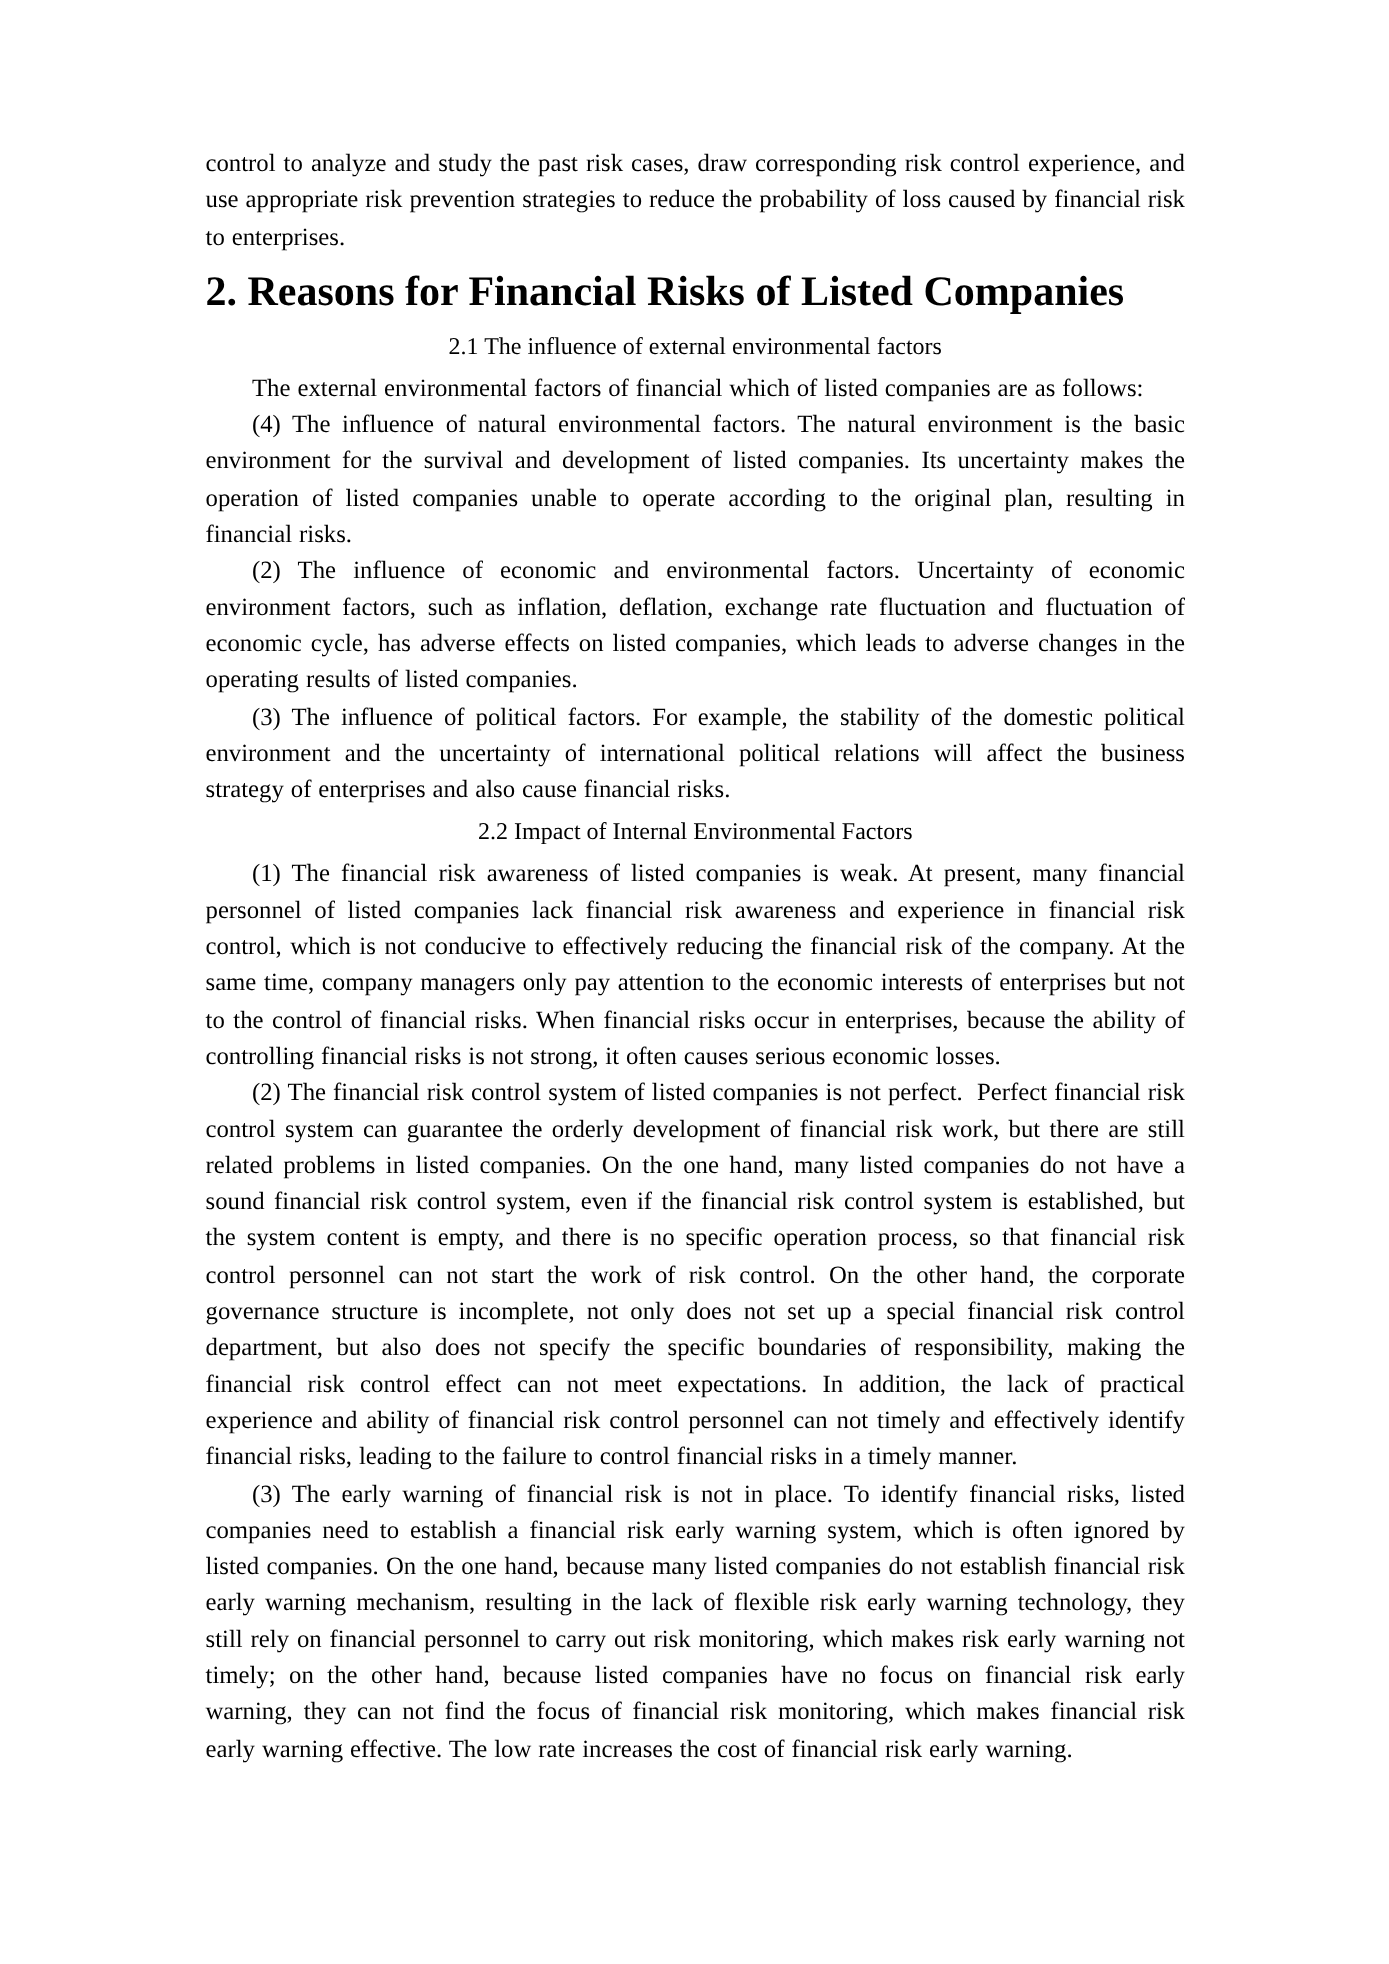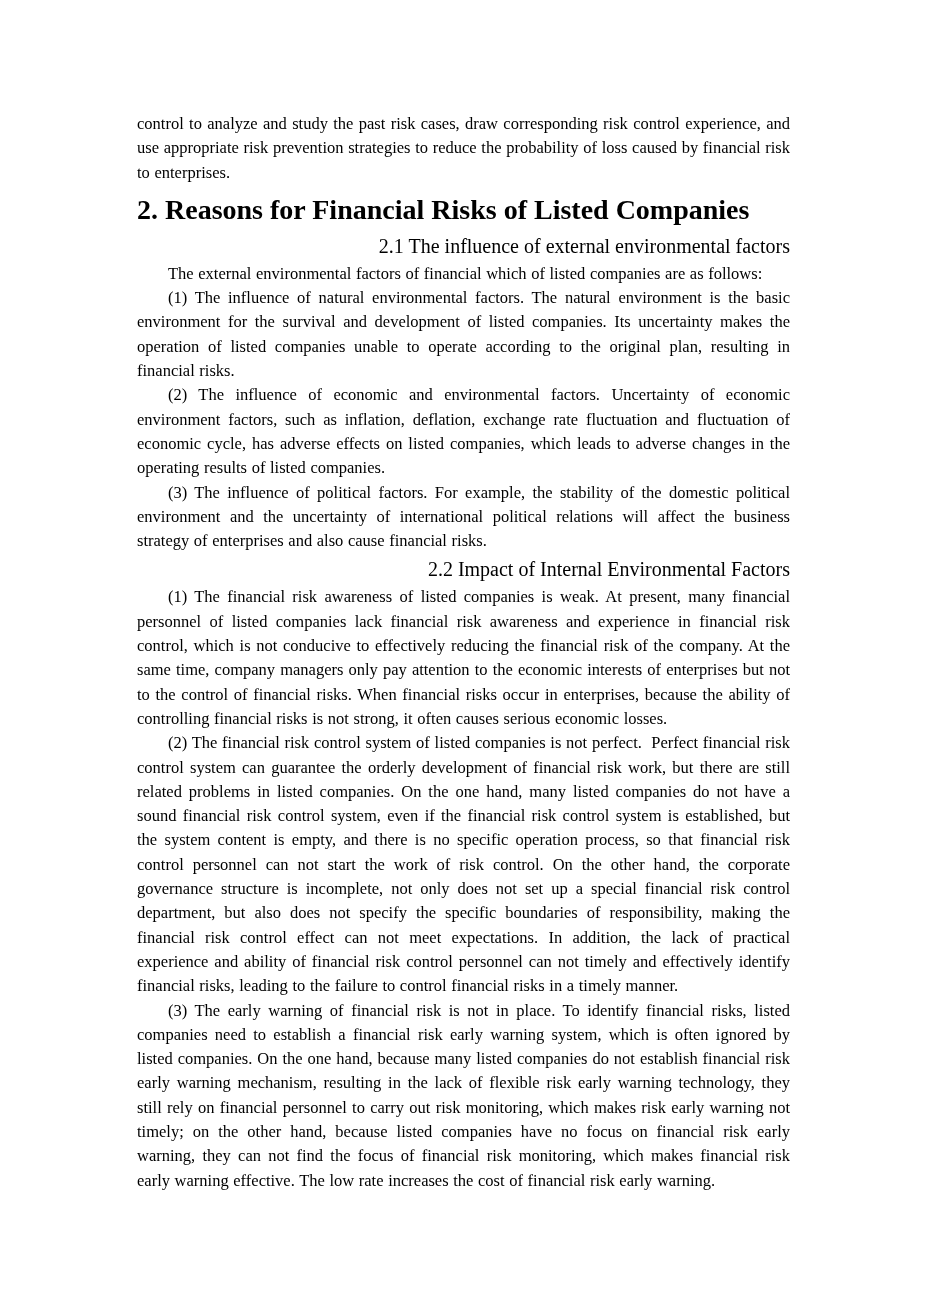--- a/index.html
+++ b/index.html
@@ -12,21 +12,21 @@
     width: 926px;
     height: 1309px;
     background: #ffffff;
     color: #000000;
     font-family: "Liberation Serif", "DejaVu Serif", serif;
     overflow: hidden;
   }
   .content {
     position: absolute;
     left: 137px;
-    top: 112px;
+    top: 97px;
     width: 653px;
     font-family: Liberation Serif, serif;
   }
   p.body-para {
     margin: 0;
     font-size: 16.5px;
     line-height: 24.3px;
     text-align: justify;
     text-indent: 31px;
     word-spacing: 0.5px;
@@ -36,41 +36,41 @@
   }
   h1.main-heading {
     margin: 10px 0 8px 0;
     font-size: 28px;
     line-height: 30px;
     font-weight: bold;
     text-align: left;
   }
   h2.sub-heading {
     margin: 3px 0 2px 0;
-    font-size: 20px;
+    font-size: 16px;
     line-height: 27px;
     font-weight: normal;
-    text-align: right;
+    text-align: center;
   }
 </style>
 </head>
 <body>
 
 <div class="page">
   <div class="content">
 
     <p class="body-para no-indent">control to analyze and study the past risk cases, draw corresponding risk control experience, and use appropriate risk prevention strategies to reduce the probability of loss caused by financial risk to enterprises.</p>
 
     <h1 class="main-heading">2. Reasons for Financial Risks of Listed Companies</h1>
 
     <h2 class="sub-heading">2.1 The influence of external environmental factors</h2>
 
     <p class="body-para">The external environmental factors of financial which of listed companies are as follows:</p>
 
-    <p class="body-para">(1) The influence of natural environmental factors. The natural environment is the basic environment for the survival and development of listed companies. Its uncertainty makes the operation of listed companies unable to operate according to the original plan, resulting in financial risks.</p>
+    <p class="body-para">(4) The influence of natural environmental factors. The natural environment is the basic environment for the survival and development of listed companies. Its uncertainty makes the operation of listed companies unable to operate according to the original plan, resulting in financial risks.</p>
 
     <p class="body-para">(2) The influence of economic and environmental factors. Uncertainty of economic environment factors, such as inflation, deflation, exchange rate fluctuation and fluctuation of economic cycle, has adverse effects on listed companies, which leads to adverse changes in the operating results of listed companies.</p>
 
     <p class="body-para">(3) The influence of political factors. For example, the stability of the domestic political environment and the uncertainty of international political relations will affect the business strategy of enterprises and also cause financial risks.</p>
 
     <h2 class="sub-heading">2.2 Impact of Internal Environmental Factors</h2>
 
     <p class="body-para">(1) The financial risk awareness of listed companies is weak. At present, many financial personnel of listed companies lack financial risk awareness and experience in financial risk control, which is not conducive to effectively reducing the financial risk of the company. At the same time, company managers only pay attention to the economic interests of enterprises but not to the control of financial risks. When financial risks occur in enterprises, because the ability of controlling financial risks is not strong, it often causes serious economic losses.</p>
 
     <p class="body-para">(2) The financial risk control system of listed companies is not perfect.&nbsp; Perfect financial risk control system can guarantee the orderly development of financial risk work, but there are still related problems in listed companies. On the one hand, many listed companies do not have a sound financial risk control system, even if the financial risk control system is established, but the system content is empty, and there is no specific operation process, so that financial risk control personnel can not start the work of risk control. On the other hand, the corporate governance structure is incomplete, not only does not set up a special financial risk control department, but also does not specify the specific boundaries of responsibility, making the financial risk control effect can not meet expectations. In addition, the lack of practical experience and ability of financial risk control personnel can not timely and effectively identify financial risks, leading to the failure to control financial risks in a timely manner.</p>

